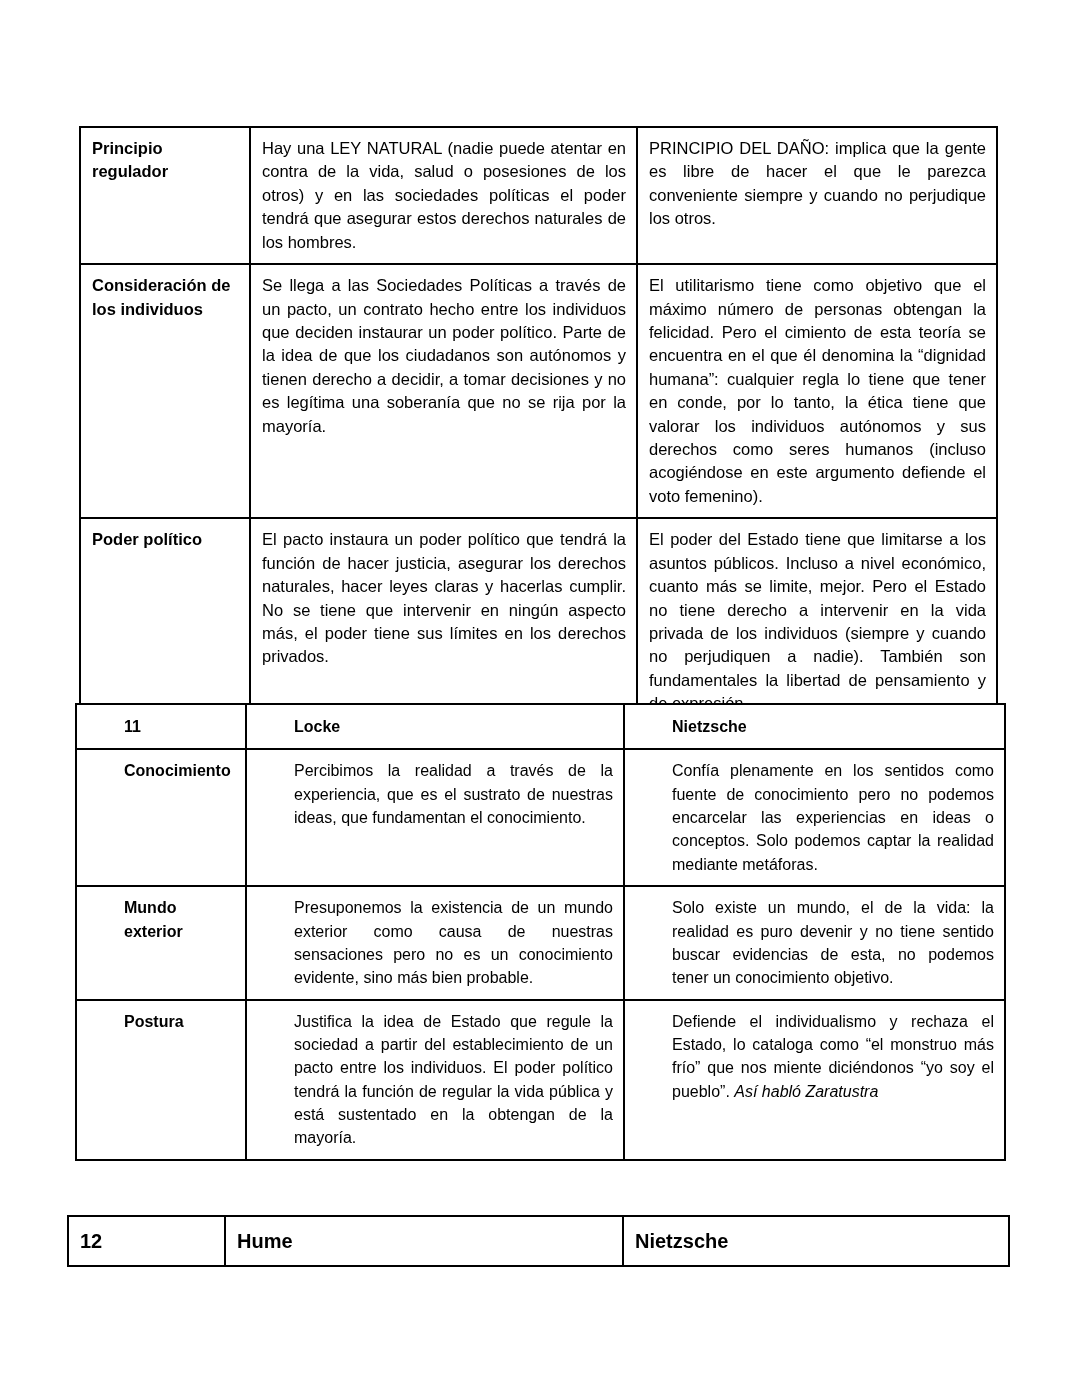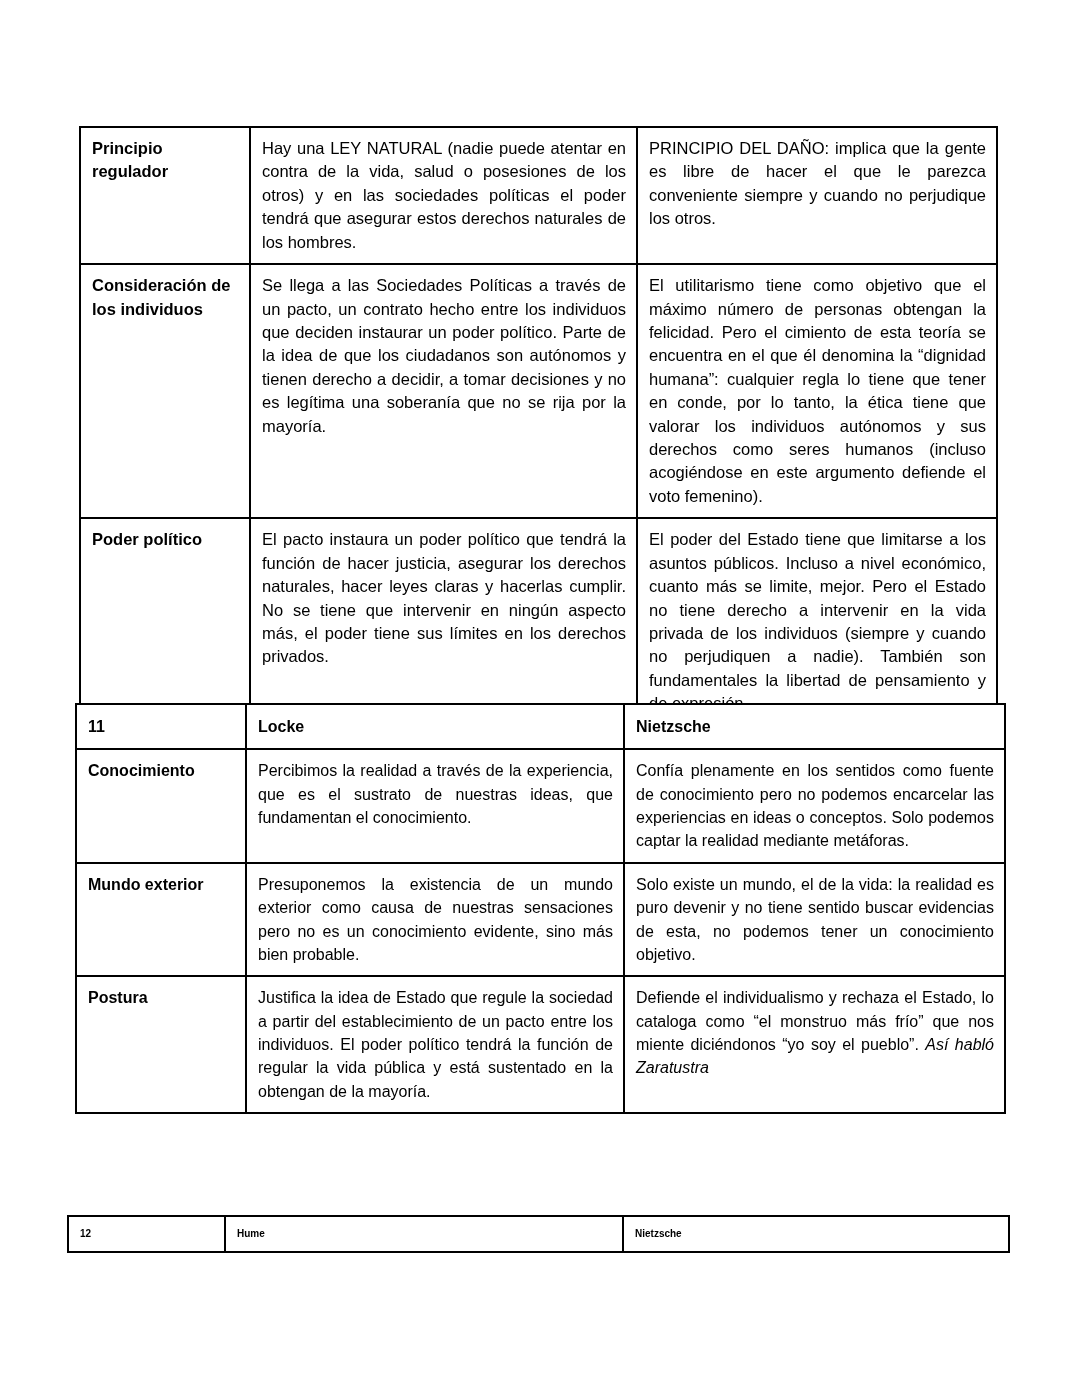--- a/index.html
+++ b/index.html
@@ -81,22 +81,22 @@
   
   #table3 {
     left: 67px;
     top: 1215px;
     width: 941px;
   }
   #table3 col.c1 { width: 157px; }
   #table3 col.c2 { width: 398px; }
   #table3 col.c3 { width: 386px; }
 
-  .t2 td { font-size: 16px; line-height: 1.46; }
-  .t3 td { font-size: 10px; }
+  .t2 td { font-size: 16px; line-height: 1.46; padding-left: 47px; }
+  .t3 td { font-size: 20px; }
 
   .ital { font-style: italic; }
 </style>
 </head>
 <body>
 
 <div class="page">
 
   <table class="tbl t1" id="table1">
     <colgroup>

